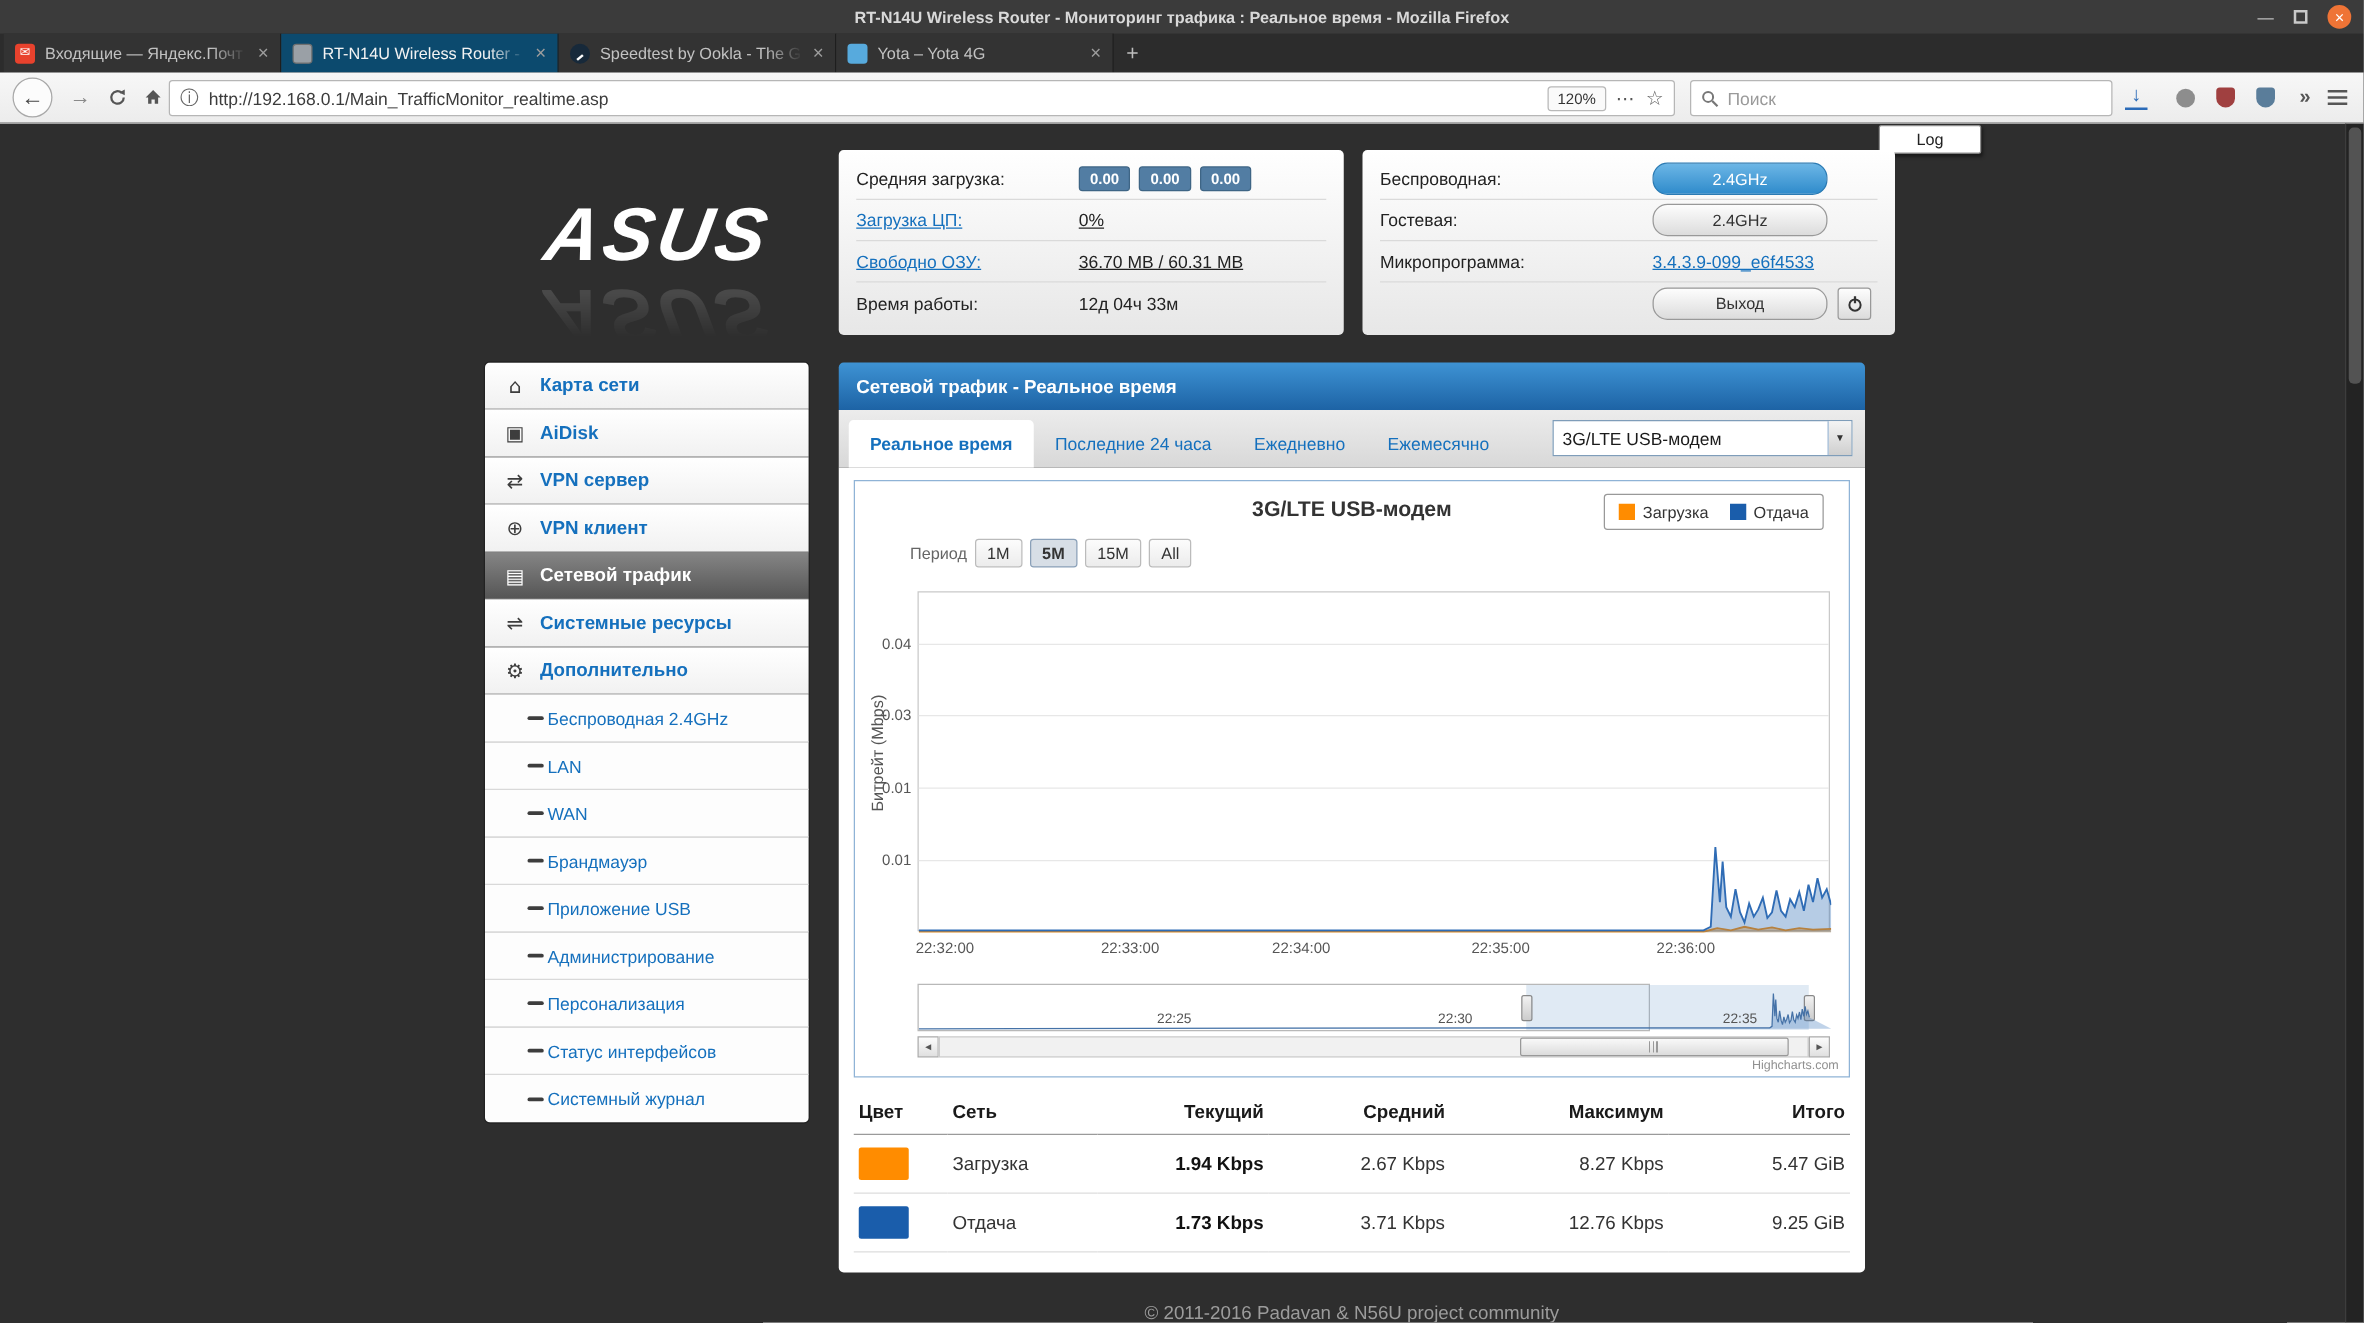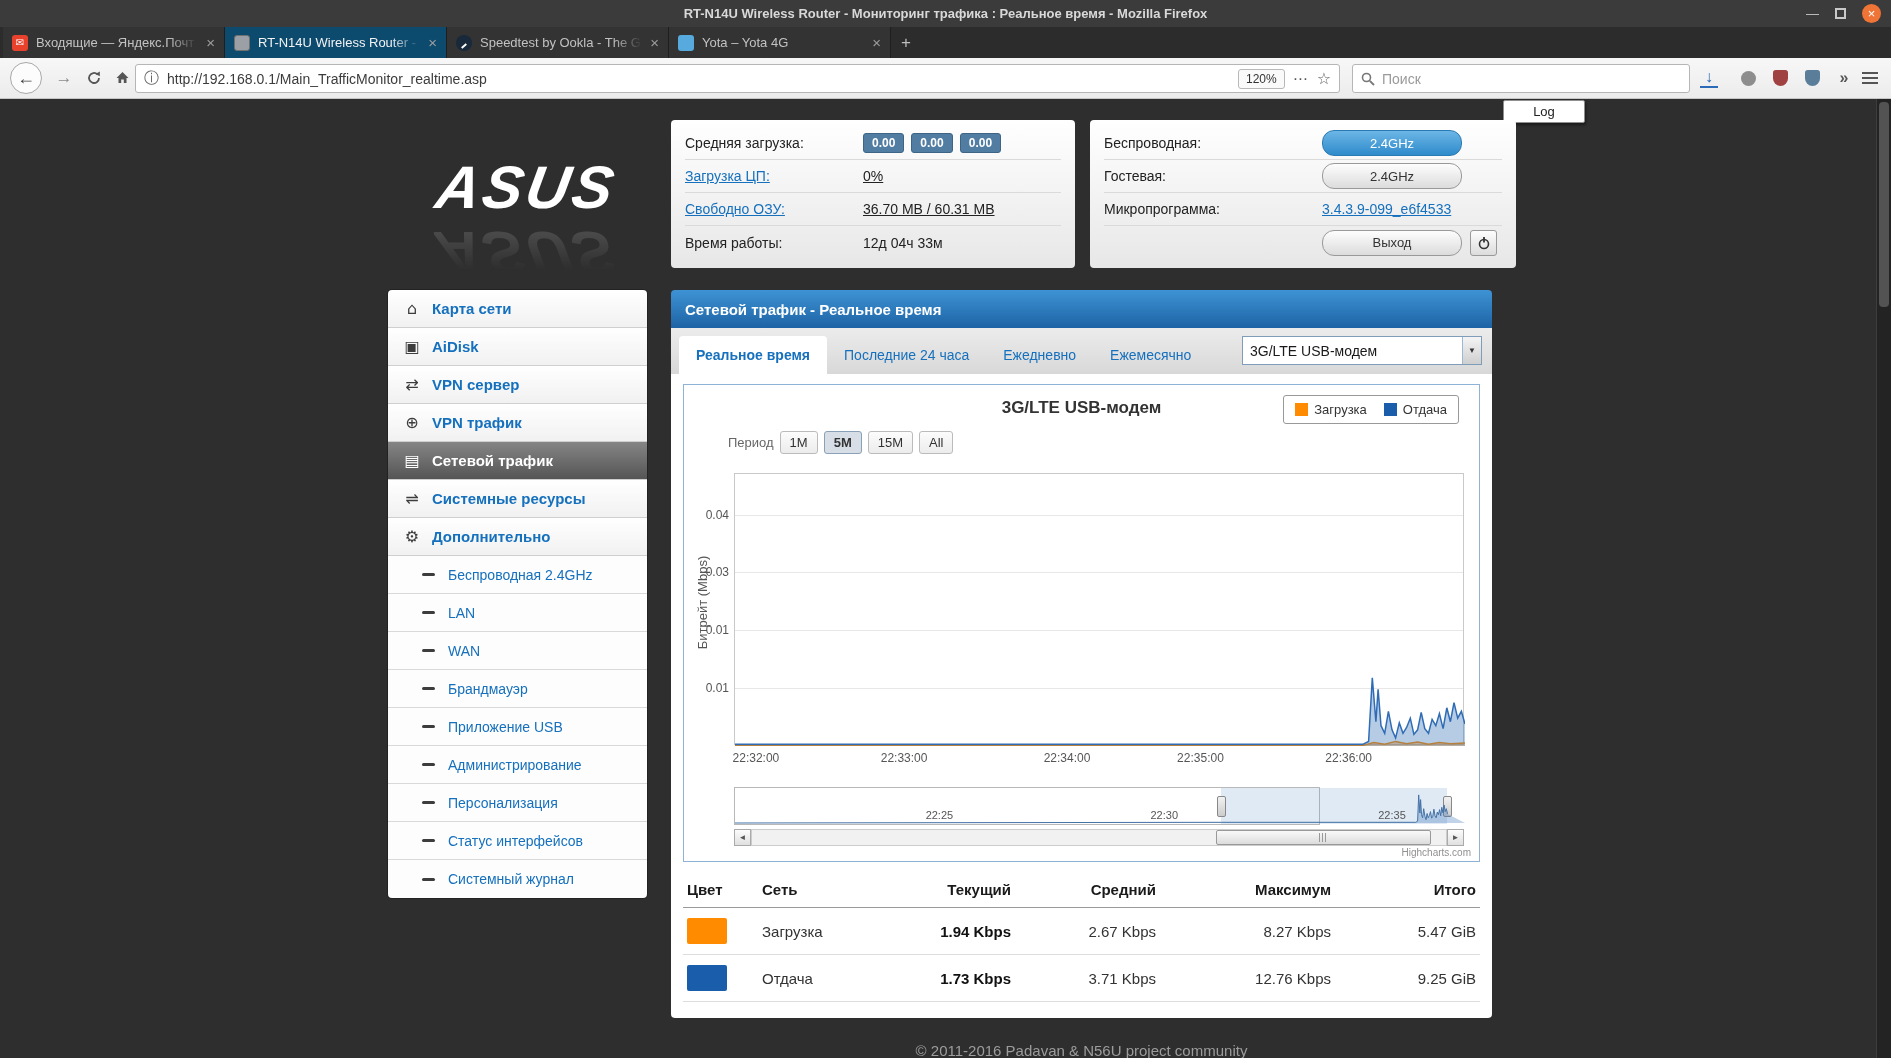--- a/index.html
+++ b/index.html
@@ -85,21 +85,21 @@
 .btn-power{width:27px;height:26px;background:linear-gradient(#fdfdfd,#dcdcdc);border:1px solid #999;border-radius:3px;display:inline-flex;align-items:center;justify-content:center}
 .spacer{width:27px;flex:0 0 auto}
 .fw-link{color:#1570bd;text-decoration:underline}
 
 
 .sidebar{position:absolute;left:388px;top:290px;width:259px;border-radius:4px;overflow:hidden;box-shadow:0 0 0 1px rgba(0,0,0,.25)}
 .side-item{height:38px;background:linear-gradient(#fff,#f1f1f1);border-bottom:1px solid #cfcfcf;display:flex;align-items:center;padding-left:14px;gap:10px;font-size:15px;font-weight:bold;color:#1570bd}
 .side-item .g{color:#3d3d3d;font-size:16px;width:20px;text-align:center;font-weight:normal;font-family:"DejaVu Sans",sans-serif}
 .side-item.active{background:linear-gradient(#858585,#555);color:#fff}
 .side-item.active .g{color:#fff}
-.side-sub{height:38px;background:#fdfdfd;border-bottom:1px solid #d9d9d9;display:flex;align-items:center;padding-left:34px;gap:13px;font-size:14px;color:#1570bd}
+.side-sub{height:38px;background:#fdfdfd;border-bottom:1px solid #d9d9d9;display:flex;align-items:center;padding-left:34px;gap:3px;font-size:14px;color:#1570bd}
 .side-sub:last-child{border-bottom:none}
 .dash{width:13px;height:3px;background:#3d3d3d;border-radius:2px;flex:0 0 auto}
 
 
 .main{position:absolute;left:671px;top:290px;width:821px}
 .main-header{height:38px;background:linear-gradient(#3e93d4,#1d63a5);border-radius:4px 4px 0 0;color:#fff;font-weight:bold;font-size:15px;display:flex;align-items:center;padding-left:14px}
 .main-tabs{height:46px;background:linear-gradient(#ececec,#d8d8d8);display:flex;align-items:flex-end;padding:0 8px;position:relative}
 .mtab{padding:11px 17px;font-size:14px;color:#1570bd;white-space:nowrap}
 .mtab.active{background:#fff;border-radius:4px 4px 0 0;font-weight:bold}
 .dropdown{position:absolute;right:10px;top:8px;width:240px;height:29px;background:#fff;border:1px solid #7f9db9;display:flex;align-items:stretch}
@@ -305,21 +305,21 @@
     <div class="side-item">
       <span class="g">▣</span>
       <span>AiDisk</span>
     </div>
     <div class="side-item">
       <span class="g">⇄</span>
       <span>VPN сервер</span>
     </div>
     <div class="side-item">
       <span class="g">⊕</span>
-      <span>VPN трафик</span>
+      <span>VPN клиент</span>
     </div>
     <div class="side-item active">
       <span class="g">▤</span>
       <span>Сетевой трафик</span>
     </div>
     <div class="side-item">
       <span class="g">⇌</span>
       <span>Системные ресурсы</span>
     </div>
     <div class="side-item">
@@ -410,21 +410,21 @@
             <svg width="730" height="272" class="series-svg">
               <path d="M0 272 L0.0 271.4 L627.8 271.4 L638.8 268.5 L649.7 270.3 L660.6 267.4 L671.6 269.7 L682.6 267.9 L693.5 270.3 L704.4 268.5 L715.4 269.7 L730.0 269.1 L730 272 Z" fill="rgba(255,140,0,0.40)"></path>
               <path d="M0.0 271.4 L627.8 271.4 L638.8 268.5 L649.7 270.3 L660.6 267.4 L671.6 269.7 L682.6 267.9 L693.5 270.3 L704.4 268.5 L715.4 269.7 L730.0 269.1" fill="none" stroke="#ff8c00" stroke-width="1.5"></path>
               <path d="M0 272 L0.0 270.3 L627.8 270.3 L633.6 267.4 L637.3 203.7 L640.9 247.7 L643.1 215.3 L646.0 251.7 L649.7 259.3 L653.4 237.3 L657.0 255.8 L660.6 263.9 L664.3 248.9 L668.0 259.3 L671.6 253.5 L675.3 244.2 L678.9 260.4 L682.6 255.8 L686.2 238.4 L689.8 254.6 L693.5 259.3 L697.1 245.4 L700.8 251.7 L704.4 239.6 L708.1 254.6 L711.8 233.8 L715.4 247.7 L719.0 228.6 L722.7 244.2 L726.4 237.3 L730.0 250.0 L730 272 Z" fill="rgba(47,108,181,0.35)"></path>
               <path d="M0.0 270.3 L627.8 270.3 L633.6 267.4 L637.3 203.7 L640.9 247.7 L643.1 215.3 L646.0 251.7 L649.7 259.3 L653.4 237.3 L657.0 255.8 L660.6 263.9 L664.3 248.9 L668.0 259.3 L671.6 253.5 L675.3 244.2 L678.9 260.4 L682.6 255.8 L686.2 238.4 L689.8 254.6 L693.5 259.3 L697.1 245.4 L700.8 251.7 L704.4 239.6 L708.1 254.6 L711.8 233.8 L715.4 247.7 L719.0 228.6 L722.7 244.2 L726.4 237.3 L730.0 250.0" fill="none" stroke="#2f6cb5" stroke-width="1.5"></path>
             </svg>
           </div>
         <div class="xlabels">
             <span class="xl" style="left: -18.1px;">22:32:00</span>
             <span class="xl" style="left: 130.09px;">22:33:00</span>
-            <span class="xl" style="left: 293px;">22:34:00</span>
+            <span class="xl" style="left: 267px;">22:34:00</span>
             <span class="xl" style="left: 426.47px;">22:35:00</span>
             <span class="xl" style="left: 574.66px;">22:36:00</span>
           </div>
         <div class="nav">
           <div class="nav-sel" style="left: 486.18px; width: 226.3px;"></div>
           <div class="handle" style="left: 482.18px;"></div>
           <div class="handle" style="left: 708.48px;"></div>
         <svg width="730" height="36" class="nav-svg">
               <path d="M0 35 L486.2 34.3 L680.8 34.3 L682.6 33.1 L683.7 6.9 L684.9 25.0 L685.6 11.6 L686.5 26.7 L687.6 29.8 L688.7 20.7 L689.9 28.3 L691.0 31.7 L692.1 25.5 L693.2 29.8 L694.4 27.4 L695.5 23.6 L696.6 30.2 L697.8 28.3 L698.9 21.2 L700.0 27.8 L701.2 29.8 L702.3 24.0 L703.4 26.7 L704.6 21.6 L705.7 27.8 L706.8 19.3 L708.0 25.0 L709.1 17.1 L710.2 23.6 L711.3 20.7 L712.5 25.9 L730 35 Z" fill="rgba(47,108,181,0.3)"></path>
               <path d="M0 35 L486.2 34.3 L680.8 34.3 L682.6 33.1 L683.7 6.9 L684.9 25.0 L685.6 11.6 L686.5 26.7 L687.6 29.8 L688.7 20.7 L689.9 28.3 L691.0 31.7 L692.1 25.5 L693.2 29.8 L694.4 27.4 L695.5 23.6 L696.6 30.2 L697.8 28.3 L698.9 21.2 L700.0 27.8 L701.2 29.8 L702.3 24.0 L703.4 26.7 L704.6 21.6 L705.7 27.8 L706.8 19.3 L708.0 25.0 L709.1 17.1 L710.2 23.6 L711.3 20.7 L712.5 25.9" fill="none" stroke="#4572A7" stroke-width="1"></path>

